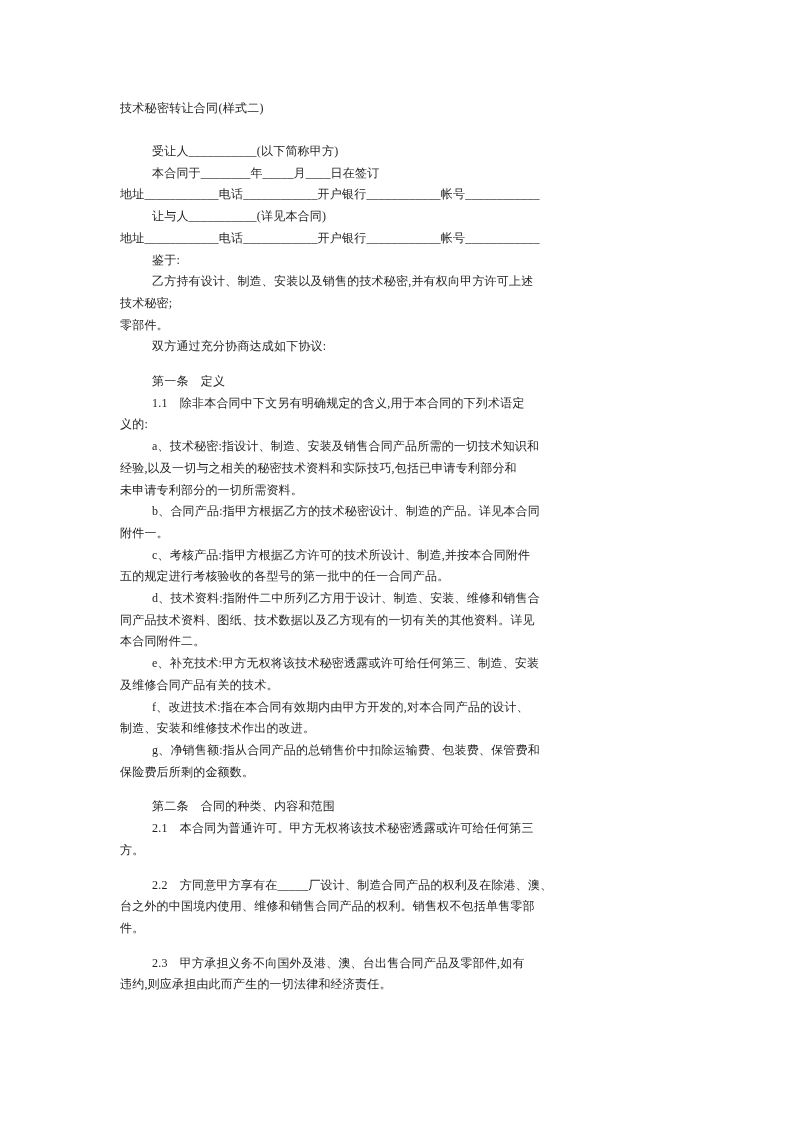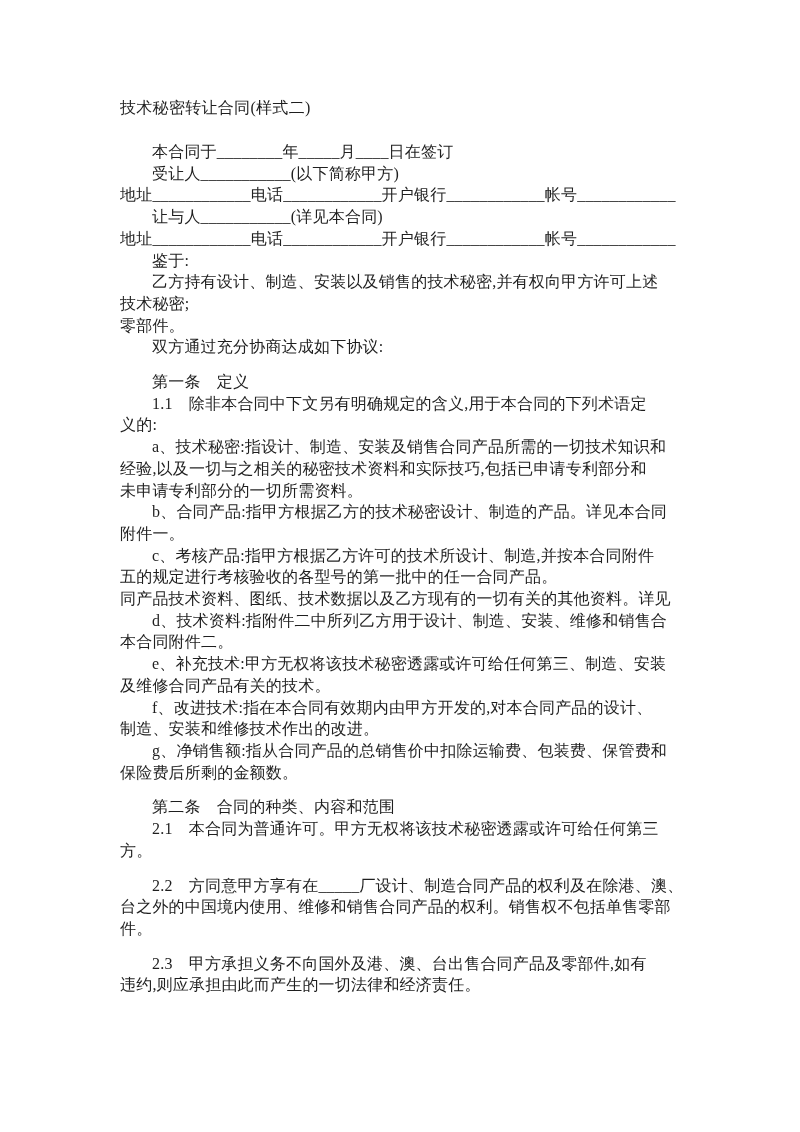--- a/index.html
+++ b/index.html
@@ -11,21 +11,21 @@
     height: 1132px;
     position: relative;
     font-family: "Liberation Serif", "DejaVu Serif", serif;
     color: #1f1f1f;
   }
   .doc-page {
     position: absolute;
     top: 96px;
     left: 120px;
     width: 560px;
-    font-size: 16px;
+    font-size: 12px;
   }
   .doc-title {
     line-height: 24px;
     margin-bottom: 21px;
     white-space: nowrap;
     letter-spacing: 0.3px;
   }
   .doc-line {
     line-height: 21.7px;
     white-space: nowrap;
@@ -37,43 +37,43 @@
   .doc-line.blank {
     height: 13px;
   }
 </style>
 </head>
 <body>
 
 <div class="doc-page">
   <div class="doc-title">技术秘密转让合同(样式二)</div>
   <div id="doc-body">
+      <div class="doc-line indent">受让人___________(以下简称甲方)</div>
       <div class="doc-line indent">本合同于________年_____月____日在签订</div>
-      <div class="doc-line indent">受让人___________(以下简称甲方)</div>
       <div class="doc-line">地址____________电话____________开户银行____________帐号____________</div>
       <div class="doc-line indent">让与人___________(详见本合同)</div>
       <div class="doc-line">地址____________电话____________开户银行____________帐号____________</div>
       <div class="doc-line indent">鉴于:</div>
       <div class="doc-line indent">乙方持有设计、制造、安装以及销售的技术秘密,并有权向甲方许可上述</div>
       <div class="doc-line">技术秘密;</div>
       <div class="doc-line">零部件。</div>
       <div class="doc-line indent">双方通过充分协商达成如下协议:</div>
       <div class="doc-line blank"></div>
       <div class="doc-line indent">第一条　定义</div>
       <div class="doc-line indent">1.1　除非本合同中下文另有明确规定的含义,用于本合同的下列术语定</div>
       <div class="doc-line">义的:</div>
       <div class="doc-line indent">a、技术秘密:指设计、制造、安装及销售合同产品所需的一切技术知识和</div>
       <div class="doc-line">经验,以及一切与之相关的秘密技术资料和实际技巧,包括已申请专利部分和</div>
       <div class="doc-line">未申请专利部分的一切所需资料。</div>
       <div class="doc-line indent">b、合同产品:指甲方根据乙方的技术秘密设计、制造的产品。详见本合同</div>
       <div class="doc-line">附件一。</div>
       <div class="doc-line indent">c、考核产品:指甲方根据乙方许可的技术所设计、制造,并按本合同附件</div>
       <div class="doc-line">五的规定进行考核验收的各型号的第一批中的任一合同产品。</div>
+      <div class="doc-line indent">d、技术资料:指附件二中所列乙方用于设计、制造、安装、维修和销售合</div>
       <div class="doc-line">同产品技术资料、图纸、技术数据以及乙方现有的一切有关的其他资料。详见</div>
-      <div class="doc-line indent">d、技术资料:指附件二中所列乙方用于设计、制造、安装、维修和销售合</div>
       <div class="doc-line">本合同附件二。</div>
       <div class="doc-line indent">e、补充技术:甲方无权将该技术秘密透露或许可给任何第三、制造、安装</div>
       <div class="doc-line">及维修合同产品有关的技术。</div>
       <div class="doc-line indent">f、改进技术:指在本合同有效期内由甲方开发的,对本合同产品的设计、</div>
       <div class="doc-line">制造、安装和维修技术作出的改进。</div>
       <div class="doc-line indent">g、净销售额:指从合同产品的总销售价中扣除运输费、包装费、保管费和</div>
       <div class="doc-line">保险费后所剩的金额数。</div>
       <div class="doc-line blank"></div>
       <div class="doc-line indent">第二条　合同的种类、内容和范围</div>
       <div class="doc-line indent">2.1　本合同为普通许可。甲方无权将该技术秘密透露或许可给任何第三</div>

